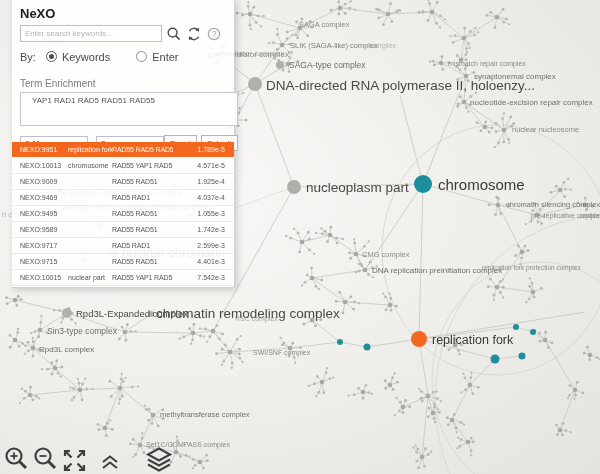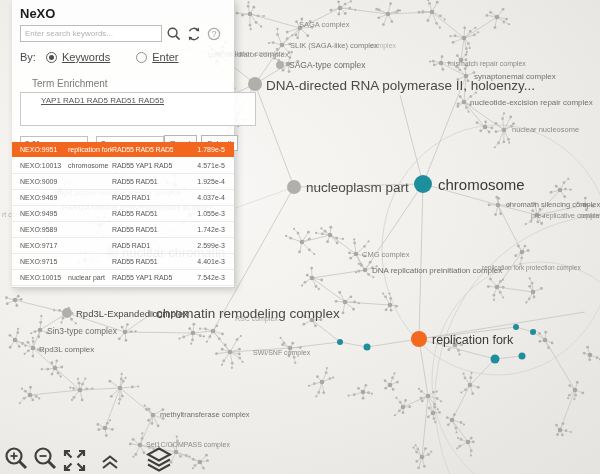--- a/index.html
+++ b/index.html
@@ -16,30 +16,30 @@
   .panel-title{font-size:13px;font-weight:bold;color:#1c1c1c;padding:6px 8px 3px;}
   .search-row{display:flex;align-items:center;padding:1px 8px 0;}
   .search-input{width:132px;height:13px;border:1px solid #bdbdbd;font-size:8px;
     padding:1px 4px;color:#333;background:#fff;outline:none;
     font-family:"Liberation Sans",sans-serif;}
   .search-input::placeholder{color:#b2b2b2;}
   .icon-btn{width:17px;height:17px;margin-left:3px;display:flex;align-items:center;
     justify-content:center;background:none;border:none;padding:0;cursor:pointer;}
   .by-row{display:flex;align-items:center;font-size:11px;color:#4a4a4a;padding:9px 8px 0;}
   .by-label{margin-right:10px;}
-  .radio-opt{display:flex;align-items:flex-end;margin-right:26px;text-decoration:underline;}
+  .radio-opt{display:flex;align-items:flex-start;margin-right:26px;}
   .radio{width:9px;height:9px;border:1px solid #8f8f8f;border-radius:50%;background:#fff;
     display:inline-block;margin-right:5px;position:relative;}
   .radio.on{border-color:#5a5a5a;}
   .radio.on::after{content:"";position:absolute;left:2px;top:2px;width:5px;height:5px;
     background:#4d4d4d;border-radius:50%;}
-  .enrich-label{font-size:10px;color:#7a7a7a;padding:15px 20px 3px;}
+  .enrich-label{font-size:10px;color:#7a7a7a;padding:15px 8px 3px;}
   .gene-area{display:block;width:194px;height:26px;margin:0 8px;border:1px solid #c9c9c9;
-    font-size:8px;color:#555;resize:none;padding:3px 20px;background:rgba(255,255,255,0.92);
-    outline:none;font-family:"Liberation Sans",sans-serif;text-decoration:underline;}
+    font-size:8px;color:#555;resize:none;padding:3px 11px;background:rgba(255,255,255,0.92);
+    outline:none;font-family:"Liberation Sans",sans-serif;}
   .param-row{display:flex;align-items:center;padding:9px 8px 0;}
   .param-input{width:58px;height:12px;border:1px solid #c0c0c0;font-size:8px;color:#444;
     padding:0 4px;background:#fff;outline:none;font-family:"Liberation Sans",sans-serif;}
   .param-input+.param-input{margin-left:8px;}
   .btn{font-size:8px;height:16px;border:1px solid #b5b5b5;background:#fbfbfb;color:#555;
     padding:0 5px;margin-left:4px;cursor:pointer;font-family:"Liberation Sans",sans-serif;}
   .btn-reset{margin-left:auto;}
   .results{position:absolute;left:0;right:0;top:142px;bottom:0;overflow:hidden;}
   .row{display:flex;height:16px;line-height:16px;font-size:7px;color:#555;
     border-bottom:1px solid rgba(120,120,120,0.14);box-sizing:border-box;cursor:pointer;}

